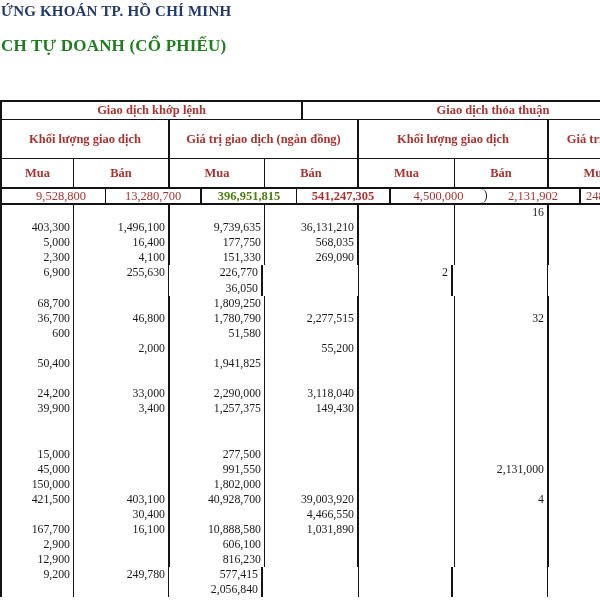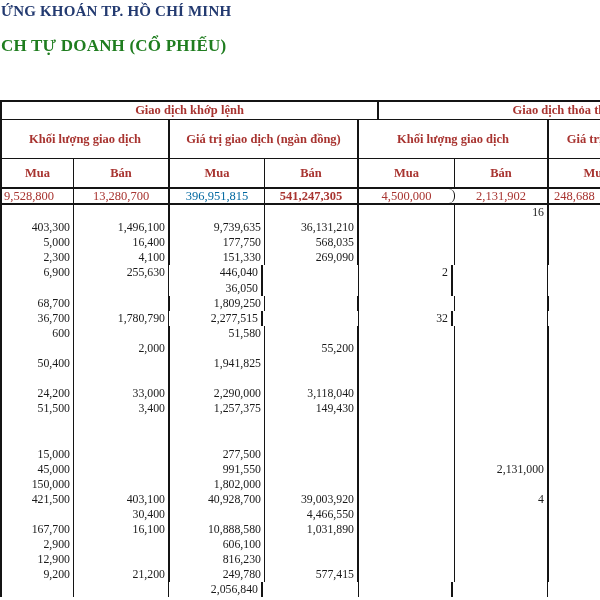--- a/index.html
+++ b/index.html
@@ -18,33 +18,33 @@
   .cell { flex:none; overflow:hidden; white-space:nowrap; display:flex; align-items:center; }
   
   .c1{width:72px;border-right:1px solid #141414;}
   .c2{width:96px;border-right:2px solid #141414;}
   .c3{width:95px;border-right:1px solid #141414;}
   .c4{width:94px;border-right:2px solid #141414;}
   .c5{width:96px;border-right:1px solid #141414;}
   .c6{width:94px;border-right:2px solid #141414;}
   .c7{width:95px;border-right:1px solid #141414;}
   
-  .g1{width:377px;border-right:2px solid #141414;}
+  .g1{width:301px;border-right:2px solid #141414;}
   .g2{width:380px;}
   .s1{width:168px;border-right:2px solid #141414;}
   .s2{width:189px;border-right:2px solid #141414;}
   .s3{width:190px;border-right:2px solid #141414;}
   .s4{width:190px;}
   .hr1 { height:18px; border-bottom:1px solid #141414; }
   .hr2 { height:39px; border-bottom:1px solid #141414; }
   .hr3 { height:30px; border-bottom:2px solid #141414; }
   .totals { height:16px; border-bottom:2px solid #141414; }
   .hcell { justify-content:center; font-weight:bold; font-size:12.5px; }
   .tcell { justify-content:center; font-size:12.5px; }
-  .totals .c1 { justify-content:flex-start; padding-left:2px; }
+  .totals .c1 { justify-content:flex-start; padding-left:2px;margin-left:32px; }
   .totals .c7 { justify-content:flex-start; padding-left:5px; }
   .drow { height:15.1px; }
   .dcell { justify-content:flex-end; padding-right:3px; font-size:11.8px; color:#1a1a1a; }
 </style>
 </head>
 <body>
 
 <div class="page">
   <div class="title1" style="color: rgb(35, 58, 112);">ỨNG KHOÁN TP. HỒ CHÍ MINH</div>
   <div class="title2" style="color: rgb(31, 125, 31);">CH TỰ DOANH (CỔ PHIẾU)</div>
@@ -65,21 +65,21 @@
         <div class="cell c2 hcell" style="color: rgb(168, 52, 48);">Bán</div>
         <div class="cell c3 hcell" style="color: rgb(168, 52, 48);">Mua</div>
         <div class="cell c4 hcell" style="color: rgb(168, 52, 48);">Bán</div>
         <div class="cell c5 hcell" style="color: rgb(168, 52, 48);">Mua</div>
         <div class="cell c6 hcell" style="color: rgb(168, 52, 48);">Bán</div>
         <div class="cell c7 hcell" style="color: rgb(168, 52, 48);">Mua</div>
       </div>
     <div class="frow totals" id="totalsrow">
         <div class="cell c1 tcell" style="color: rgb(168, 52, 48);">9,528,800</div>
         <div class="cell c2 tcell" style="color: rgb(168, 52, 48);">13,280,700</div>
-        <div class="cell c3 tcell" style="color: #0369a1;">396,951,815</div>
+        <div class="cell c3 tcell" style="color: #4d7c0f; font-weight: bold;">396,951,815</div>
         <div class="cell c4 tcell" style="color: rgb(168, 52, 48); font-weight: bold;">541,247,305</div>
         <div class="cell c5 tcell" style="color: rgb(168, 52, 48); border-radius: 6px;">4,500,000</div>
         <div class="cell c6 tcell" style="color: rgb(168, 52, 48);">2,131,902</div>
         <div class="cell c7 tcell" style="color: rgb(168, 52, 48);">248,688</div>
       </div>
     <div id="tbody">
         <div class="frow drow">
           <div class="cell c1 dcell"></div>
           <div class="cell c2 dcell"></div>
           <div class="cell c3 dcell"></div>
@@ -111,21 +111,21 @@
           <div class="cell c2 dcell">4,100</div>
           <div class="cell c3 dcell">151,330</div>
           <div class="cell c4 dcell">269,090</div>
           <div class="cell c5 dcell"></div>
           <div class="cell c6 dcell"></div>
           <div class="cell c7 dcell"></div>
         </div>
         <div class="frow drow">
           <div class="cell c1 dcell">6,900</div>
           <div class="cell c3 dcell">255,630</div>
-          <div class="cell c4 dcell">446,040</div>
+          <div class="cell c4 dcell">226,770</div>
           <div class="cell c5 dcell"></div>
           <div class="cell c6 dcell">2</div>
           <div class="cell c7 dcell"></div>
         </div>
         <div class="frow drow">
           <div class="cell c1 dcell"></div>
           <div class="cell c3 dcell"></div>
           <div class="cell c4 dcell">36,050</div>
           <div class="cell c5 dcell"></div>
           <div class="cell c6 dcell"></div>
@@ -135,20 +135,21 @@
           <div class="cell c1 dcell">68,700</div>
           <div class="cell c2 dcell"></div>
           <div class="cell c3 dcell">1,809,250</div>
           <div class="cell c4 dcell"></div>
           <div class="cell c5 dcell"></div>
           <div class="cell c6 dcell"></div>
           <div class="cell c7 dcell"></div>
         </div>
         <div class="frow drow">
           <div class="cell c1 dcell">36,700</div>
+          <div class="cell c2 dcell">46,800</div>
           <div class="cell c3 dcell">1,780,790</div>
           <div class="cell c4 dcell">2,277,515</div>
           <div class="cell c5 dcell"></div>
           <div class="cell c6 dcell">32</div>
           <div class="cell c7 dcell"></div>
         </div>
         <div class="frow drow">
           <div class="cell c1 dcell">600</div>
           <div class="cell c2 dcell"></div>
           <div class="cell c3 dcell">51,580</div>
@@ -187,21 +188,21 @@
         <div class="frow drow">
           <div class="cell c1 dcell">24,200</div>
           <div class="cell c2 dcell">33,000</div>
           <div class="cell c3 dcell">2,290,000</div>
           <div class="cell c4 dcell">3,118,040</div>
           <div class="cell c5 dcell"></div>
           <div class="cell c6 dcell"></div>
           <div class="cell c7 dcell"></div>
         </div>
         <div class="frow drow">
-          <div class="cell c1 dcell">51,500</div>
+          <div class="cell c1 dcell">39,900</div>
           <div class="cell c2 dcell">3,400</div>
           <div class="cell c3 dcell">1,257,375</div>
           <div class="cell c4 dcell">149,430</div>
           <div class="cell c5 dcell"></div>
           <div class="cell c6 dcell"></div>
           <div class="cell c7 dcell"></div>
         </div>
         <div class="frow drow">
           <div class="cell c1 dcell"></div>
           <div class="cell c2 dcell"></div>
@@ -287,21 +288,20 @@
           <div class="cell c1 dcell">12,900</div>
           <div class="cell c2 dcell"></div>
           <div class="cell c3 dcell">816,230</div>
           <div class="cell c4 dcell"></div>
           <div class="cell c5 dcell"></div>
           <div class="cell c6 dcell"></div>
           <div class="cell c7 dcell"></div>
         </div>
         <div class="frow drow">
           <div class="cell c1 dcell">9,200</div>
-          <div class="cell c2 dcell">21,200</div>
           <div class="cell c3 dcell">249,780</div>
           <div class="cell c4 dcell">577,415</div>
           <div class="cell c5 dcell"></div>
           <div class="cell c6 dcell"></div>
           <div class="cell c7 dcell"></div>
         </div>
         <div class="frow drow">
           <div class="cell c1 dcell"></div>
           <div class="cell c3 dcell"></div>
           <div class="cell c4 dcell">2,056,840</div>

